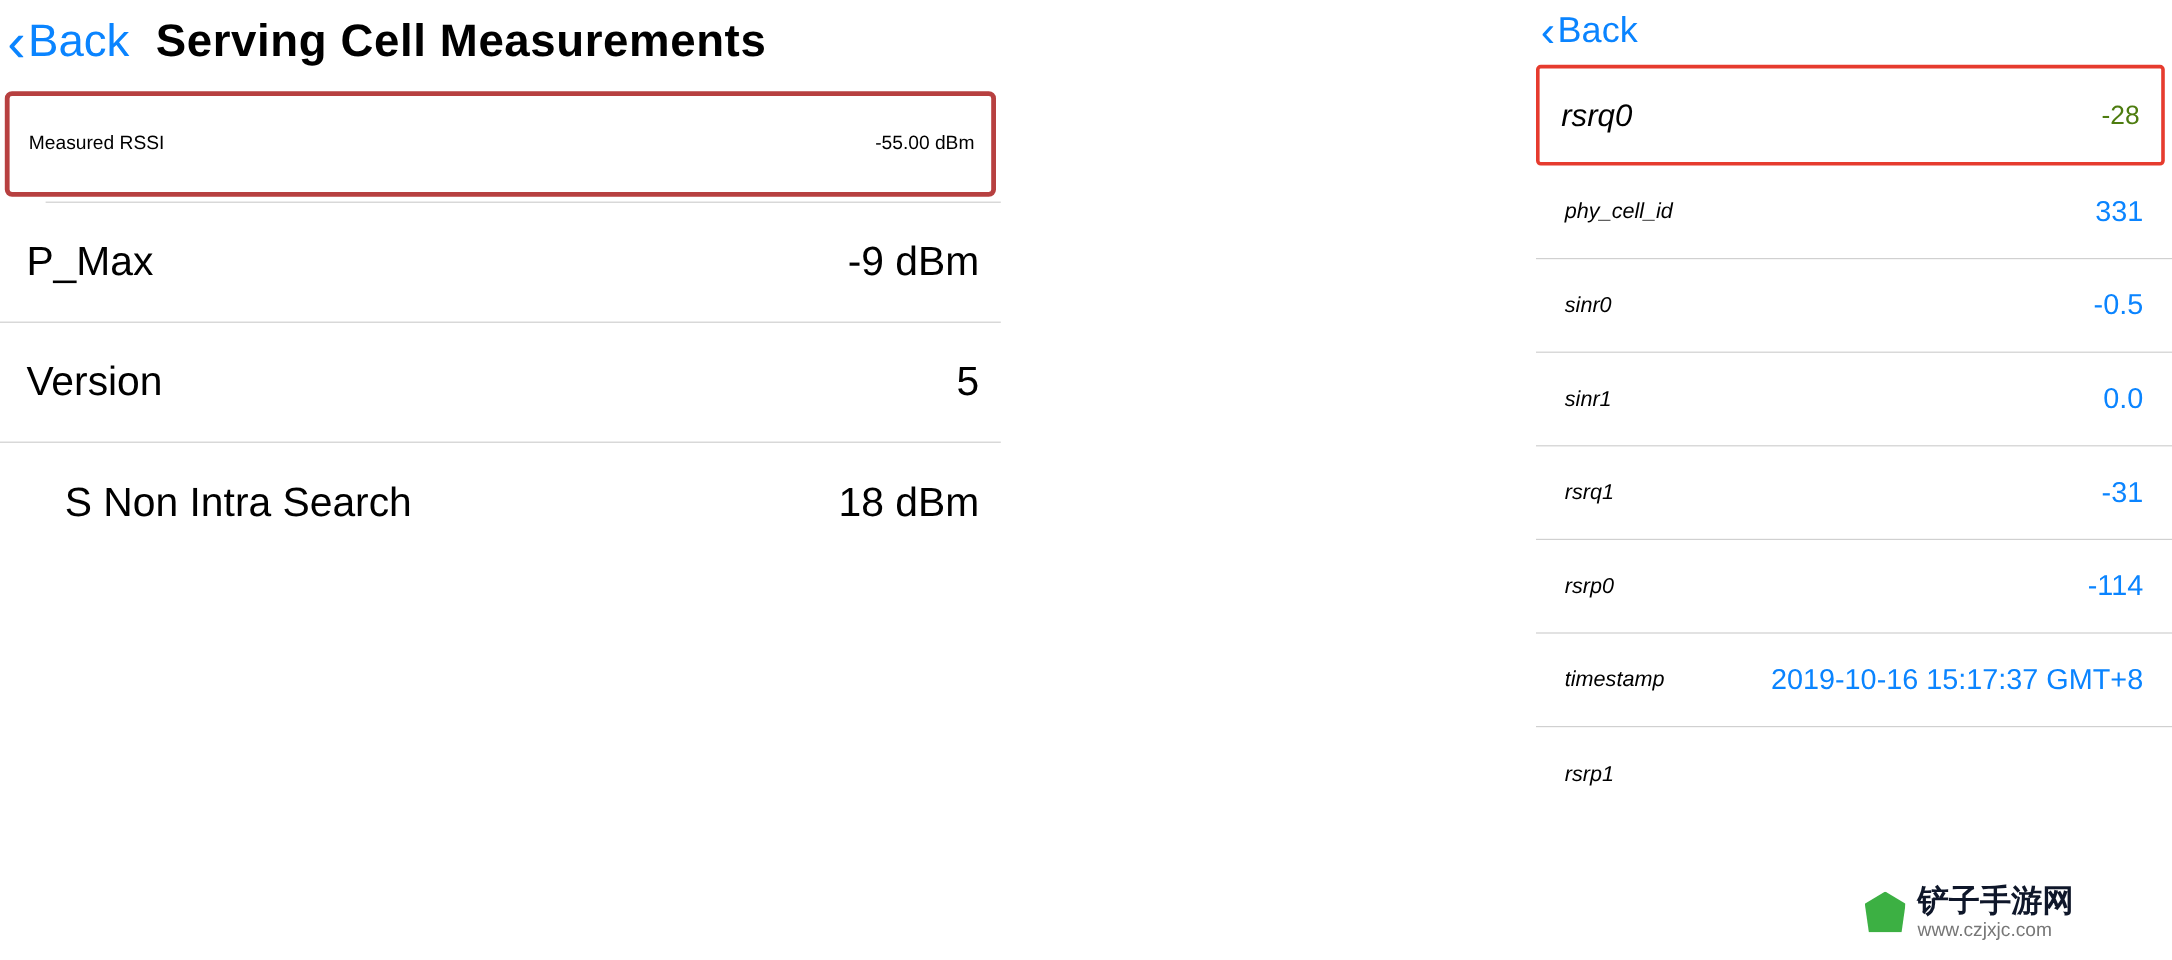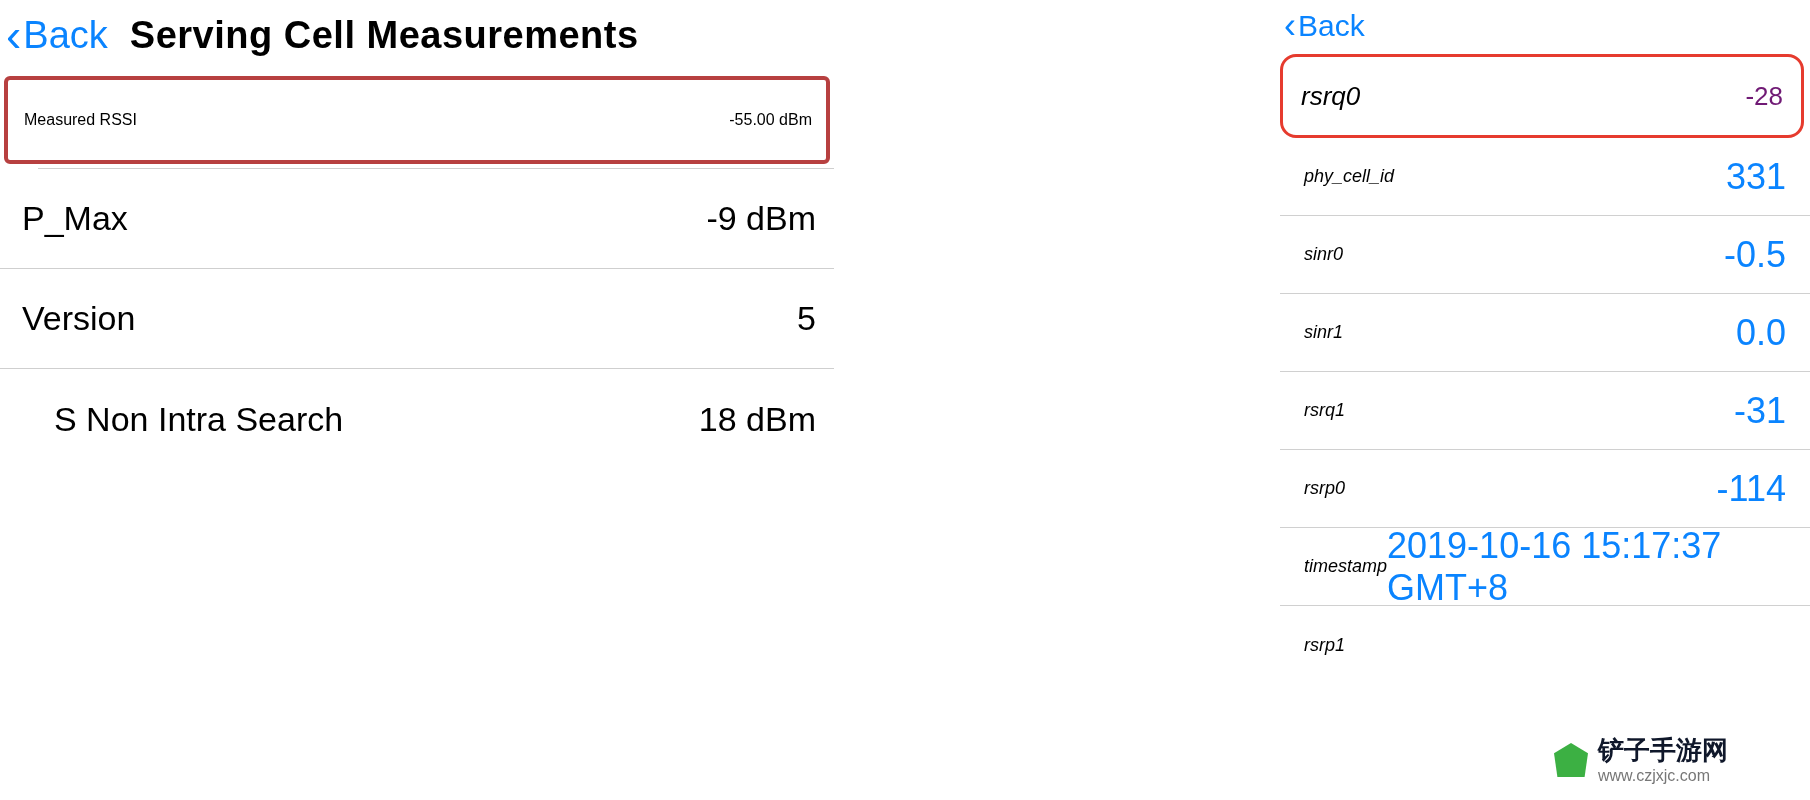--- a/index.html
+++ b/index.html
@@ -22,27 +22,27 @@
   .left .row.no-border { border-bottom: none; }
   .left .highlight { border: 4px solid #b74040; border-radius: 6px; margin: 6px 4px 4px 4px; height: 88px; }
   .left .highlight .row-inner { display: flex; justify-content: space-between; align-items: center; height: 100%; padding: 0 14px 0 16px; }
   .left .indent-divider { border-bottom: 1px solid #cfcfcf; margin-left: 38px; }
 
   
   .right { font-size: 26px; }
   .right .navbar { display: flex; align-items: center; height: 52px; padding: 0 4px; }
   .right .back-btn { display: flex; align-items: center; color: #0a84ff; font-size: 30px; cursor: pointer; }
   .right .back-btn .chev { font-size: 36px; line-height: 1; margin-right: 2px; font-weight: 300; }
-  .right .highlight { border: 3px solid #e63b2e; border-radius: 16px; margin: 2px 6px 0 0; height: 84px; }
+  .right .highlight { border: 3px solid #e63b2e; border-radius: 4px; margin: 2px 6px 0 0; height: 84px; }
   .right .highlight .row-inner { display: flex; justify-content: space-between; align-items: center; height: 100%; padding: 0 18px; }
   .right .row { display: flex; justify-content: space-between; align-items: center; height: 78px; padding: 0 24px 0 24px; border-bottom: 1px solid #d0d0d0; }
   .right .row .label { font-size: 18px; color: #000; font-style: italic; font-weight: 400; }
-  .right .row .value { font-size: 36px; color: #0a84ff; font-weight: 400; }
+  .right .row .value { font-size: 24px; color: #0a84ff; font-weight: 400; }
   .right .highlight .label { font-size: 26px; color: #000; font-style: italic; }
-  .right .highlight .value { font-size: 26px; color: #701a75; }
+  .right .highlight .value { font-size: 22px; color: #4d7c0f; }
 
   
   .watermark {
     position: absolute; right: 6px; bottom: 6px; width: 250px; height: 68px;
     display: flex; align-items: center; justify-content: flex-start; gap: 10px;
     color: #d0d0d0; font-size: 22px; pointer-events: none;
   }
   .watermark .logo { width: 34px; height: 34px; background: #3cb043; clip-path: polygon(50% 0, 100% 30%, 90% 100%, 10% 100%, 0 30%); }
   .watermark .txt { display:flex; flex-direction:column; line-height:1.2; }
   .watermark .txt .t1 { font-size: 26px; font-weight:700; color:#0f172a; }

